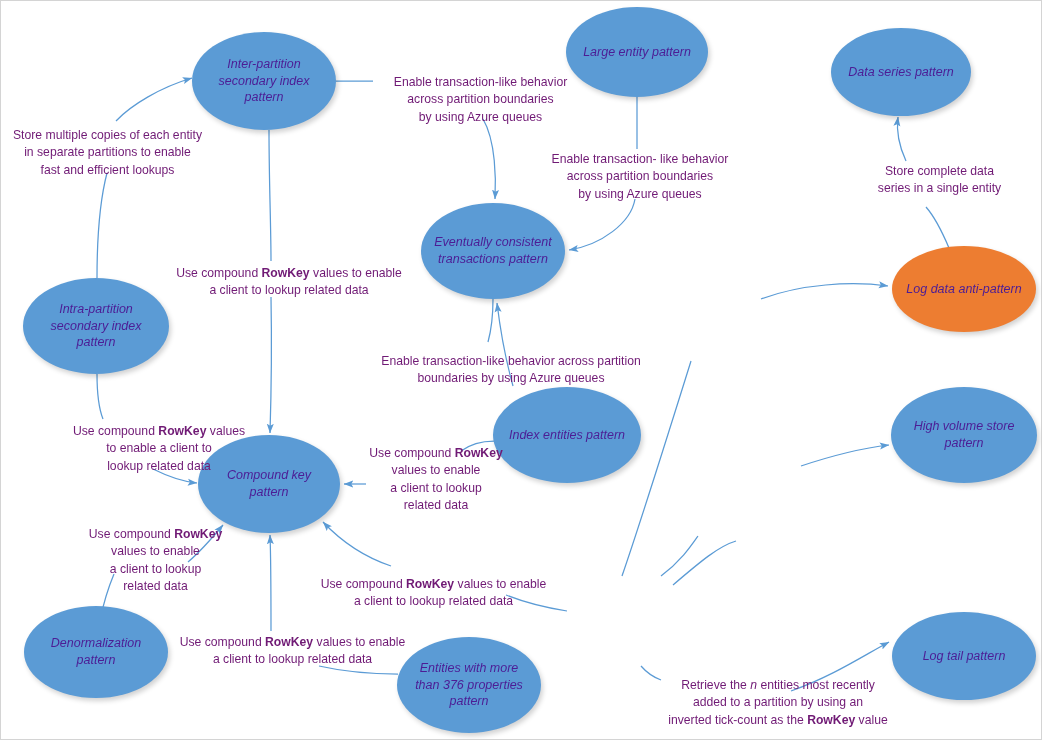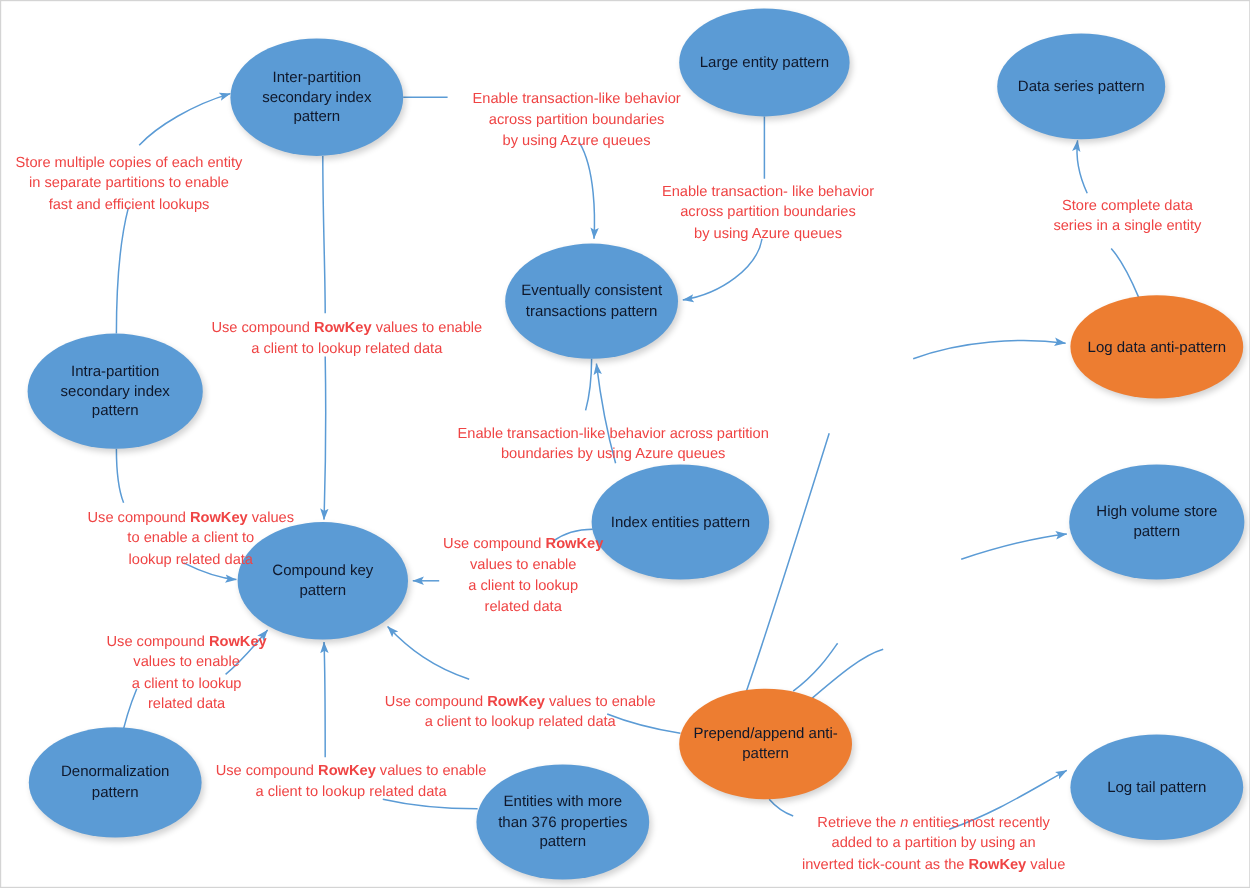--- a/index.html
+++ b/index.html
@@ -25,35 +25,36 @@
     height: 740px;
     pointer-events: none;
   }
   .node {
     position: absolute;
     display: flex;
     align-items: center;
     justify-content: flex-end;
     text-align: center;
     border-radius: 50%;
-    color: #0f172a;
+    color: #4c1d95;
     font-size: 12.5px;
     line-height: 1.35;
     box-sizing: border-box;
     box-shadow: 2px 3px 5px rgba(0,0,0,0.18);
     padding: 4px 10px;
     z-index: 2;
+    font-style: italic;
   }
   .node.blue  { background: #5B9BD5; }
   .node.orange{ background: #ED7D31; }
   .node span { display: block; width: 100%; }
 
   .edge-label {
     position: absolute;
-    color: #ef4444;
+    color: #701a75;
     font-size: 12.2px;
     line-height: 1.42;
     text-align: center;
     white-space: pre-line;
     z-index: 3;
     background: transparent;
   }
   .edge-label b { font-weight: bold; }
   .edge-label i { font-style: italic; }
 </style>
@@ -153,24 +154,20 @@
   <div class="node blue" style="left:890px; top:386px; width:146px; height:96px;">
     <span>High volume store
 pattern</span>
   </div>
 
   <div class="node blue" style="left:197px; top:434px; width:142px; height:98px;">
     <span>Compound key
 pattern</span>
   </div>
 
-  <div class="node orange" style="left:565px; top:573px; width:144px; height:92px;">
-    <span>Prepend/append
-anti-pattern</span>
-  </div>
 
   <div class="node blue" style="left:891px; top:611px; width:144px; height:88px;">
     <span>Log tail pattern</span>
   </div>
 
   <div class="node blue" style="left:23px; top:605px; width:144px; height:92px;">
     <span>Denormalization
 pattern</span>
   </div>
 

